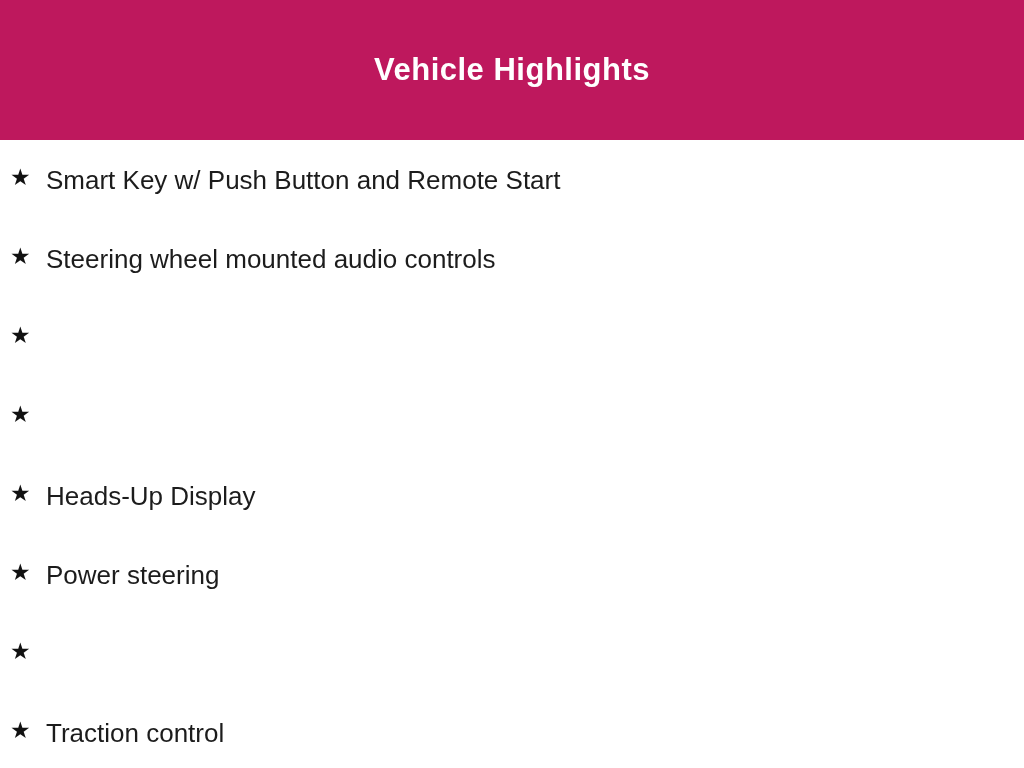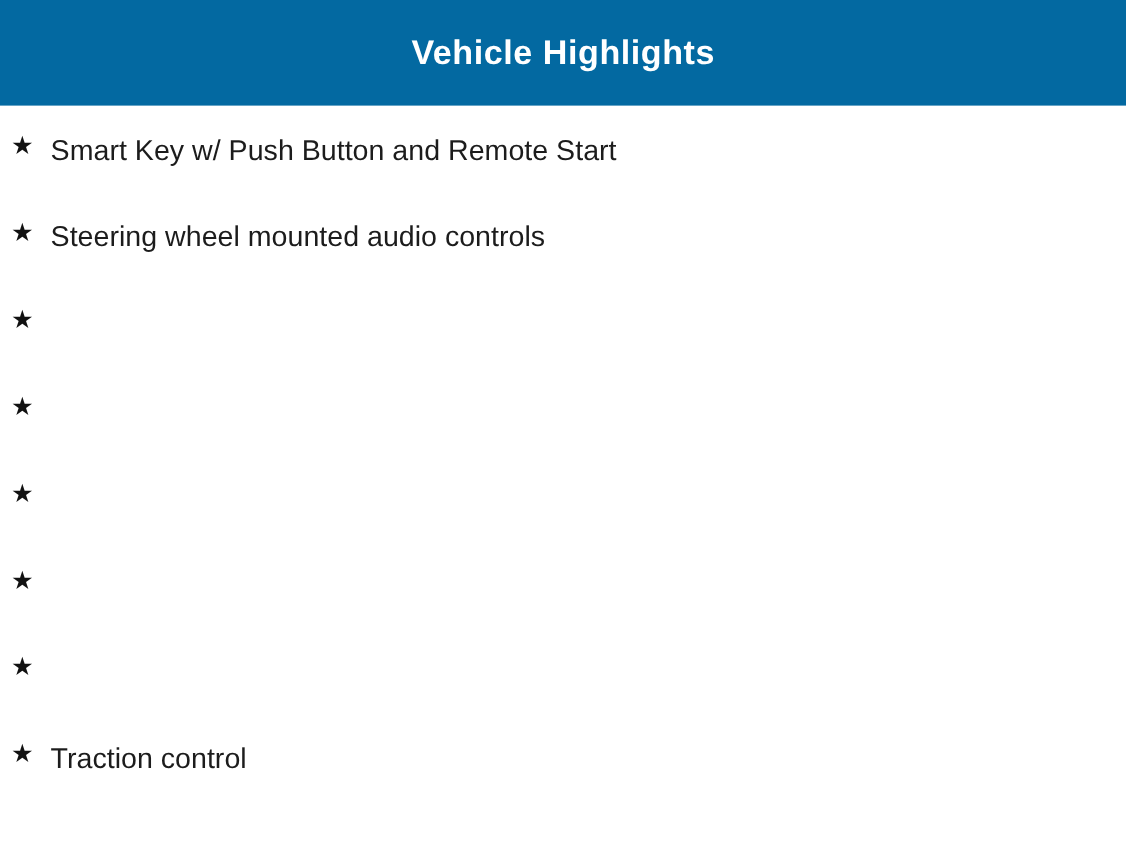--- a/index.html
+++ b/index.html
@@ -8,22 +8,22 @@
   }
   body {
     width: 1024px;
     height: 768px;
     background: #ffffff;
     overflow: hidden;
     font-family: "Liberation Sans", sans-serif;
   }
   .header {
     width: 100%;
-    height: 96px;
-    background: #0369a1;
+    height: 140px;
+    background: #be185d;
     display: flex;
     align-items: center;
     justify-content: center;
   }
   .header-title {
     margin: 0;
     color: #ffffff;
     font-size: 31px;
     font-weight: bold;
     letter-spacing: 0.5px;
@@ -76,23 +76,25 @@
       <span class="item-label">Steering wheel mounted audio controls</span>
     </li>
     <li class="highlight-item">
       <span class="star-icon">★</span>
     </li>
     <li class="highlight-item">
       <span class="star-icon">★</span>
     </li>
     <li class="highlight-item">
       <span class="star-icon">★</span>
+      <span class="item-label">Heads-Up Display</span>
     </li>
     <li class="highlight-item">
       <span class="star-icon">★</span>
+      <span class="item-label">Power steering</span>
     </li>
     <li class="highlight-item">
       <span class="star-icon">★</span>
     </li>
     <li class="highlight-item">
       <span class="star-icon">★</span>
       <span class="item-label">Traction control</span>
     </li>
   </ul>
 

